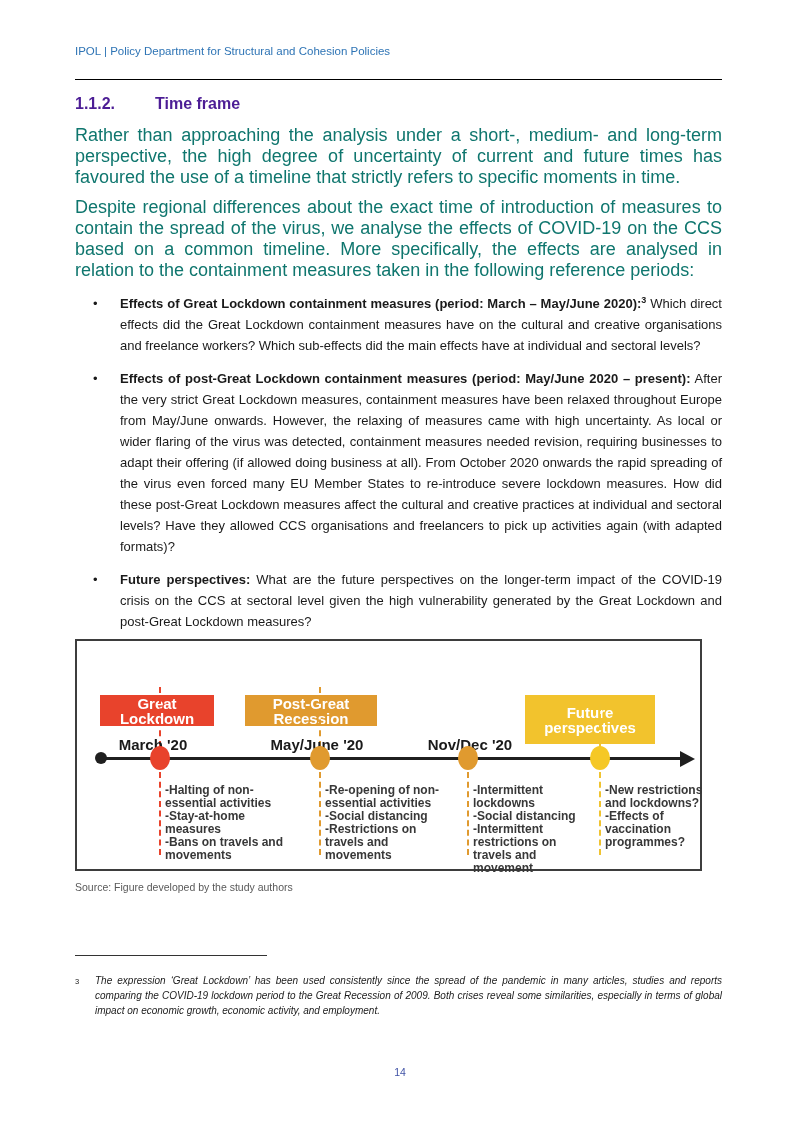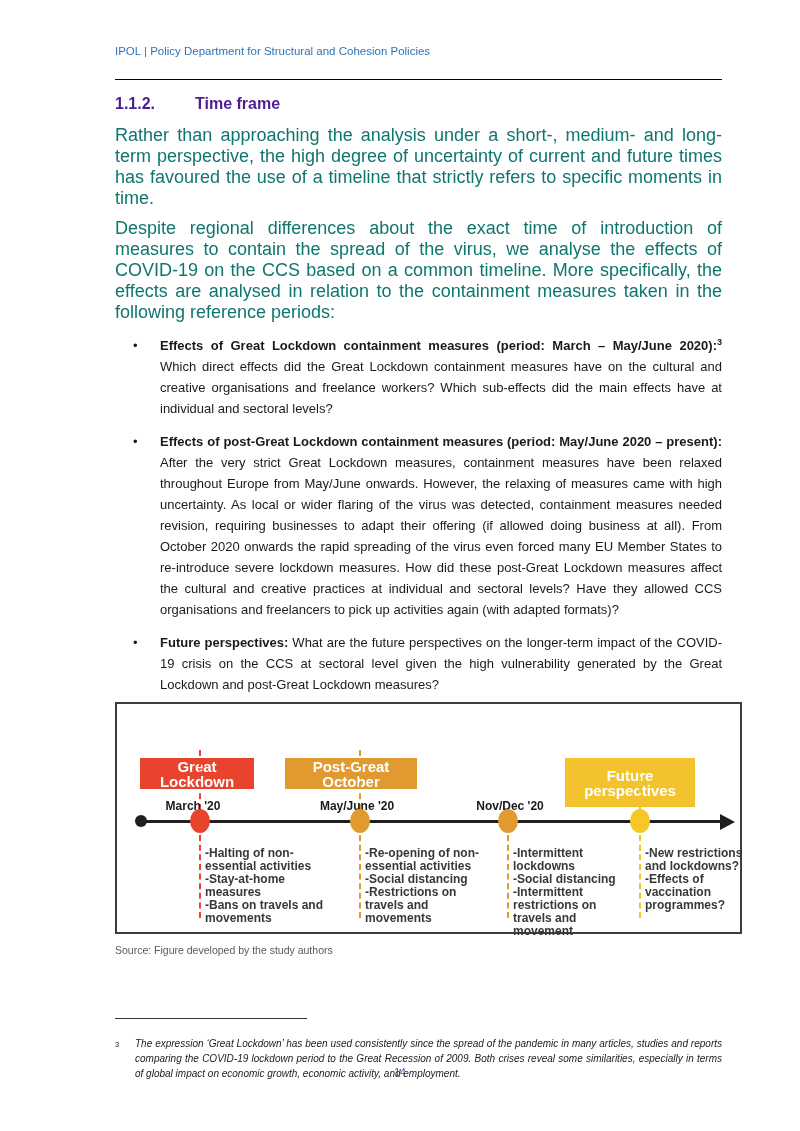--- a/index.html
+++ b/index.html
@@ -2,21 +2,21 @@
 <html><head>
 <meta charset="utf-8">
 <style>
   * { margin:0; padding:0; box-sizing:border-box; }
   html,body { background:#ffffff; }
   body {
     width:800px; height:1131px; position:relative;
     font-family:"Liberation Sans","DejaVu Sans",sans-serif;
     color:#1a1a1a; overflow:hidden;
   }
-  .page { padding:44px 78px 0 115px; }
+  .page { padding:44px 78px 0 75px; }
 
   .doc-header { font-size:11.5px; color:#2e74b5; line-height:14px; }
   .header-rule { border:0; border-top:1.4px solid #000; margin-top:21px; }
 
   .section-heading { margin-top:15px; font-size:16px; font-weight:600; color:#4c1d95; line-height:18px; }
   .section-heading .num { display:inline-block; width:80px; }
 
   p.body { margin-top:9px; font-size:18px; line-height:21px; text-align:justify; color:#0f766e; }
   p.body.first { margin-top:12px; }
 
@@ -47,21 +47,21 @@
     border-left:15px solid #1f1f1f; border-top:8px solid transparent; border-bottom:8px solid transparent;
   }
   .tl-dot { position:absolute; border-radius:50%; transform:translate(-50%,-50%); top:117px; }
   .dot-start  { width:12px; height:12px; background:#1f1f1f; left:24px; }
   .dot-big    { width:20px; height:24px; }
   .dot-red    { background:#e8432c; left:83px; }
   .dot-o1     { background:#e09a2f; left:243px; }
   .dot-o2     { background:#e09a2f; left:391px; }
   .dot-yellow { background:#f5c826; left:523px; }
 
-  .tl-date { position:absolute; top:95px; transform:translateX(-50%); font-size:12px; font-weight:bold; color:#1a1a1a; white-space:nowrap; }
+  .tl-date { position:absolute; top:95px; transform:translateX(-50%); font-size:15px; font-weight:bold; color:#1a1a1a; white-space:nowrap; }
 
   .vdash { position:absolute; width:0; border-left:2px dashed; }
   .vdash.red    { border-color:#e8432c; }
   .vdash.orange { border-color:#e09a2f; }
   .vdash.yellow { border-color:#f0c330; }
   .up1 { left:82px;  top:46px; height:60px; }
   .up2 { left:242px; top:46px; height:60px; }
   .up4 { left:522px; top:64px; height:42px; }
   .dn1 { left:82px;  top:131px; height:83px; }
   .dn2 { left:242px; top:131px; height:83px; }
@@ -106,21 +106,21 @@
       <span class="dot">•</span><b>Effects of post-Great Lockdown containment measures (period: May/June 2020 – present):</b> <span>After the very strict Great Lockdown measures, containment measures have been relaxed throughout Europe from May/June onwards. However, the relaxing of measures came with high uncertainty. As local or wider flaring of the virus was detected, containment measures needed revision, requiring businesses to adapt their offering (if allowed doing business at all). From October 2020 onwards the rapid spreading of the virus even forced many EU Member States to re-introduce severe lockdown measures. How did these post-Great Lockdown measures affect the cultural and creative practices at individual and sectoral levels? Have they allowed CCS organisations and freelancers to pick up activities again (with adapted formats)?</span>
     </div>
     <div class="bullet">
       <span class="dot">•</span><b>Future perspectives:</b> <span>What are the future perspectives on the longer-term impact of the COVID-19 crisis on the CCS at sectoral level given the high vulnerability generated by the Great Lockdown and post-Great Lockdown measures?</span>
     </div>
   </div>
 
 
   <div class="fig-canvas">
     <div class="period-box box-red">Great Lockdown</div>
-    <div class="period-box box-orange">Post-Great October</div>
+    <div class="period-box box-orange">Post-Great Recession</div>
     <div class="period-box box-yellow">Future perspectives</div>
 
     <div class="vdash red up1"></div>
     <div class="vdash orange up2"></div>
     <div class="vdash yellow up4"></div>
 
     <div class="tl-line"></div>
     <div class="tl-arrow"></div>
 
     <div class="tl-date" style="left:76px">March '20</div>

